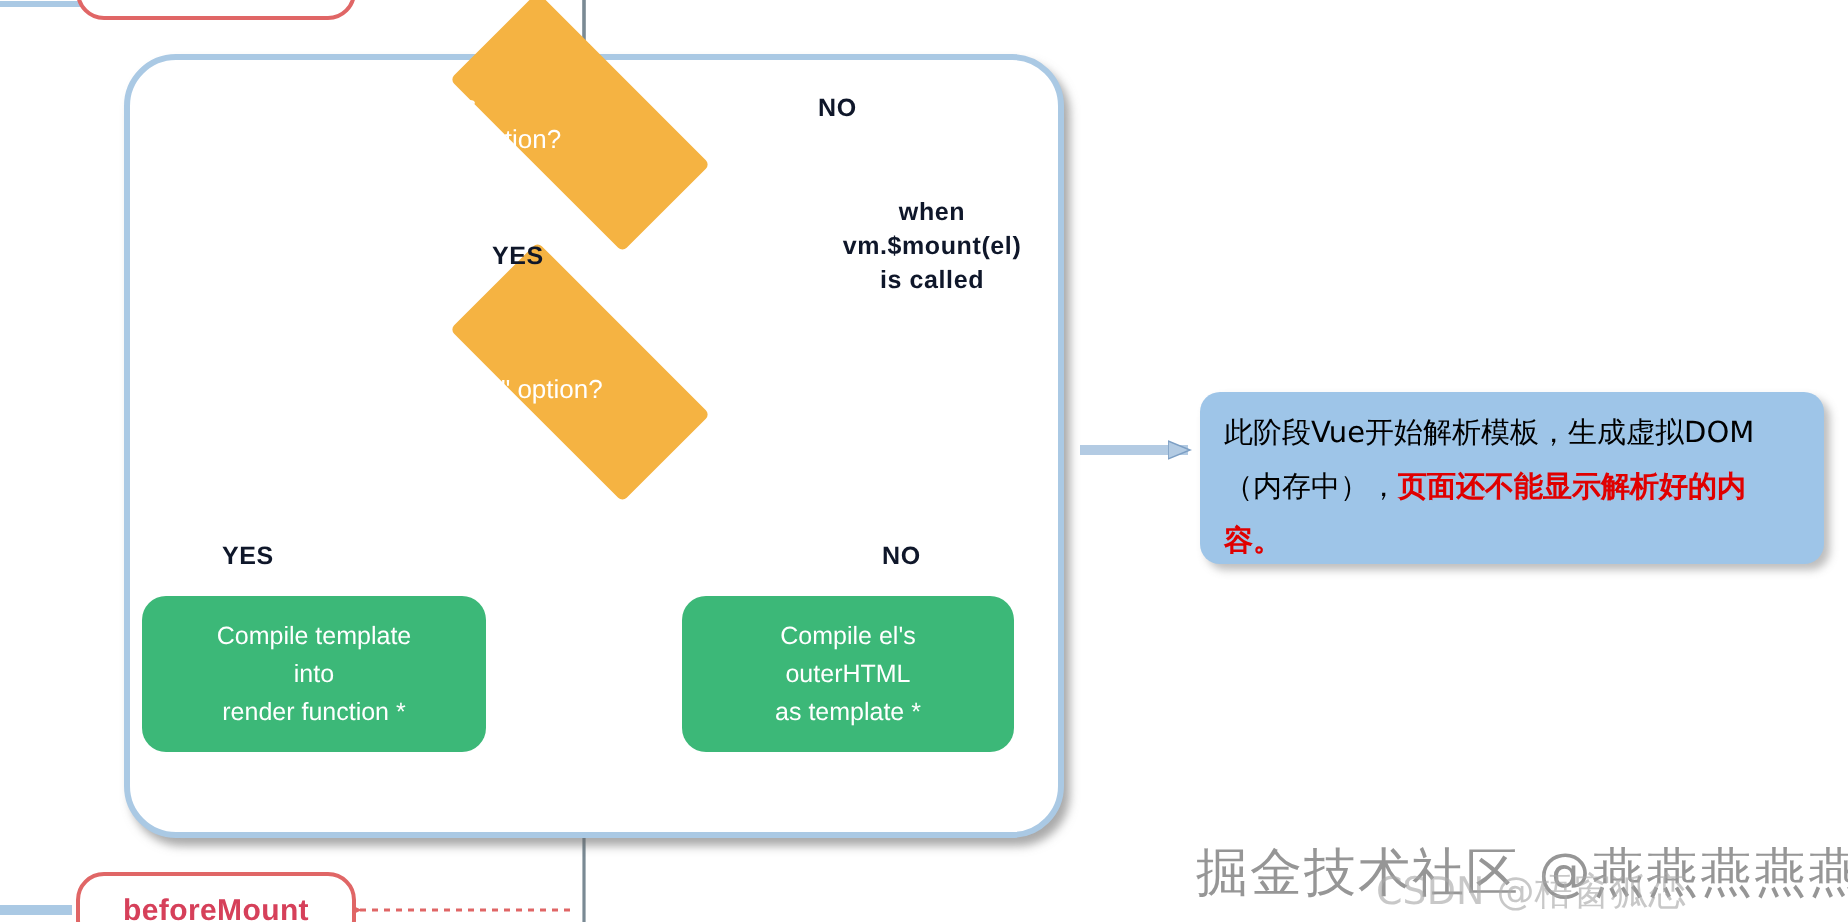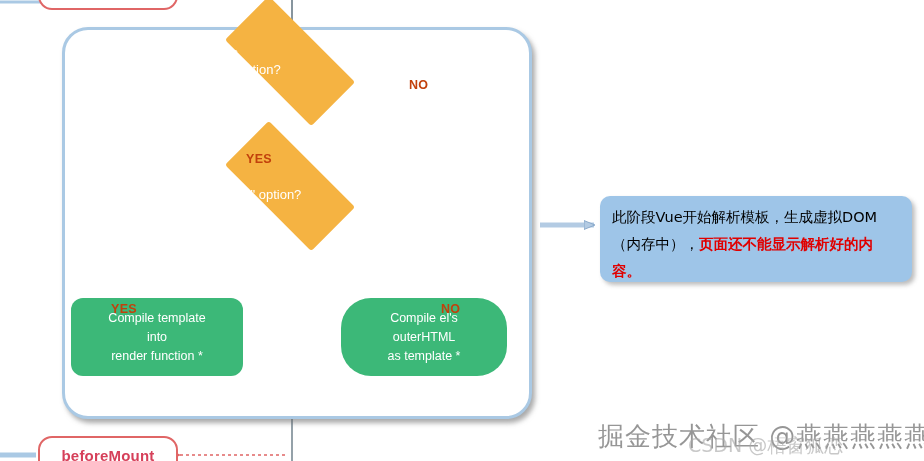--- a/index.html
+++ b/index.html
@@ -95,31 +95,30 @@
     line-height: 19px;
     text-align: center;
     display: flex;
     align-items: center;
     justify-content: center;
     padding: 20px 8px;
     box-sizing: border-box;
     white-space: pre-line;
   }
   #proc-template { left: 71px;  top: 298px; width: 172px; height: 78px; }
-  #proc-outer    { left: 341px; top: 298px; width: 166px; height: 78px; border-radius: 30px; }
+  #proc-outer    { left: 341px; top: 298px; width: 166px; height: 78px; }
 
   
   .edge-label {
     position: absolute;
-    color: #c2410c;
+    color: #0f172a;
     font-size: 12.5px;
     font-weight: bold;
     letter-spacing: .3px;
     white-space: nowrap;
-    margin-top: 31px;
   }
   #lbl-no-top    { left: 409px; top: 47px; }
   #lbl-yes-top   { left: 246px; top: 121px; }
   #lbl-yes-bot   { left: 111px; top: 271px; }
   #lbl-no-bot    { left: 441px; top: 271px; }
   #lbl-mount {
     left: 405px; top: 98px;
     width: 122px;
     text-align: center;
     line-height: 17px;
@@ -241,20 +240,23 @@
   <div class="proc-box" id="proc-outer">
     <span style="white-space:pre-line;">Compile el's
 outerHTML
 as template *</span>
   </div>
 
   <div class="edge-label" id="lbl-no-top">NO</div>
   <div class="edge-label" id="lbl-yes-top">YES</div>
   <div class="edge-label" id="lbl-yes-bot">YES</div>
   <div class="edge-label" id="lbl-no-bot">NO</div>
+  <div class="edge-label" id="lbl-mount">when
+vm.$mount(el)
+is called</div>
 
   <div id="annotation">
     <span>此阶段Vue开始解析模板，生成虚拟DOM（内存中），</span><span class="hl">页面还不能显示解析好的内容。</span>
   </div>
 
   <div id="watermark-juejin">掘金技术社区 @燕燕燕燕燕</div>
   <div id="watermark-csdn">CSDN @梧窗狐恋</div>
 
 </div>
 

